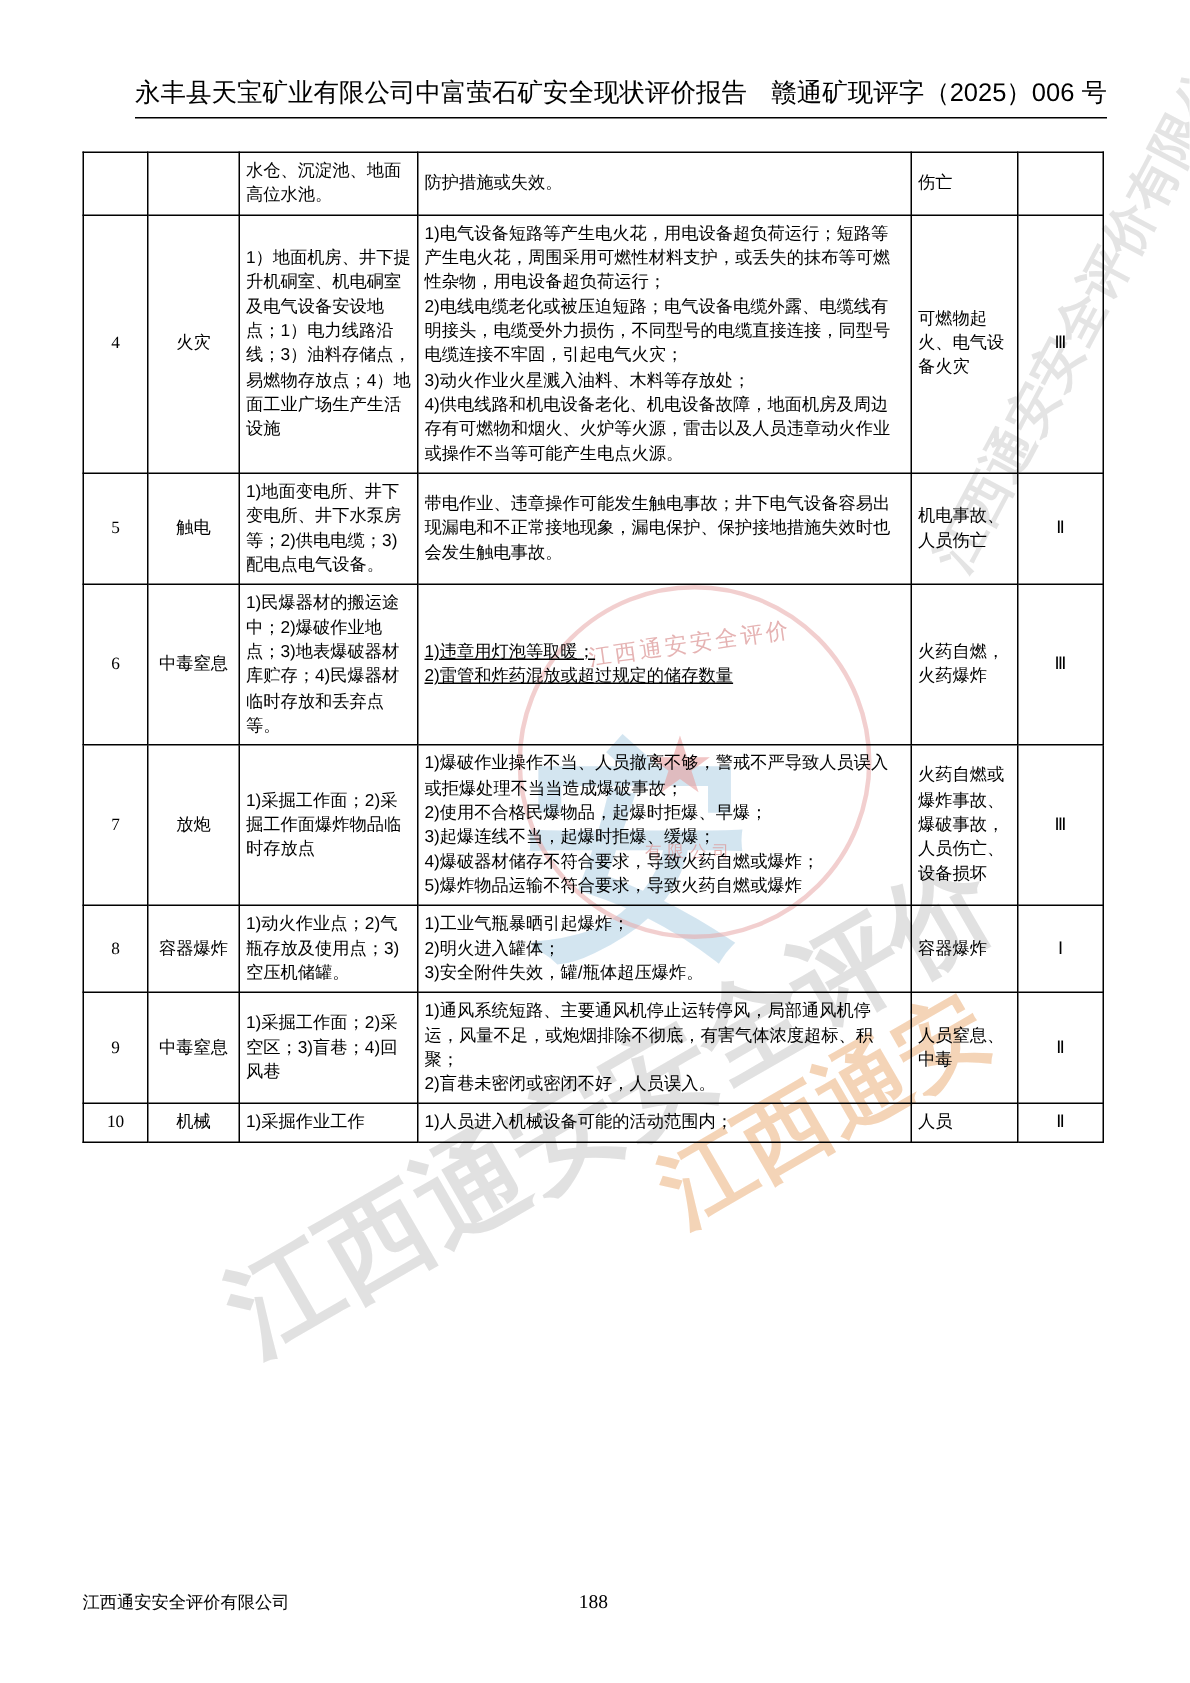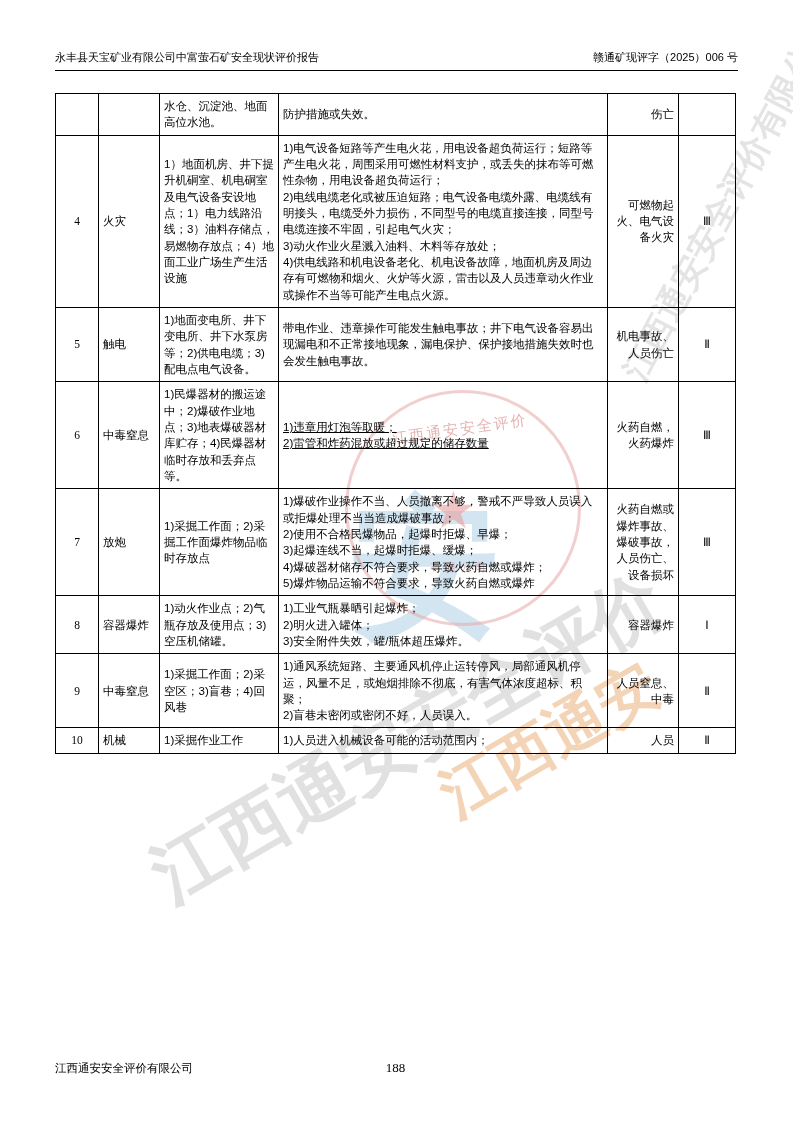--- a/index.html
+++ b/index.html
@@ -110,24 +110,25 @@
     font-family: "Liberation Serif", serif;
   }
 
   
   .header {
     position: relative;
     z-index: 2;
     display: flex;
     justify-content: space-between;
     align-items: flex-end;
-    font-size: 11px;
+    font-size: 17px;
     padding-bottom: 5px;
     border-bottom: 1px solid #000;
     margin-bottom: 12px;
+    margin-left: 35px;
   }
   .footer {
     position: absolute;
     left: 55px;
     right: 55px;
     bottom: 46px;
     z-index: 2;
     font-size: 11.5px;
     display: flex;
     align-items: center;
@@ -152,24 +153,24 @@
   }
   table.risk td {
     border: 1px solid #000;
     vertical-align: middle;
     font-size: 11.5px;
     line-height: 1.42;
     padding: 4px 4px;
     background: transparent;
   }
   .c-no   { width: 34px;  text-align: center; font-family: "Liberation Serif", serif; font-size: 12px; }
-  .c-type { width: 52px;  }
+  .c-type { width: 52px;  text-align: center; }
   .c-loc  { width: 110px; text-align: left; }
   .c-desc { width: 320px; text-align: left; }
-  .c-res  { width: 62px;  text-align: right; }
+  .c-res  { width: 62px;  text-align: left; }
   .c-lvl  { width: 48px;  text-align: center; font-family: "Liberation Serif", serif; font-size: 12px; }
   .cell-top { vertical-align: top; }
 </style>
 </head>
 <body>
 
 <div class="page">
 
   <div class="wm wm-grey-text">江西通安安全评价</div>
   <div class="wm wm-orange-text">江西通安</div>

